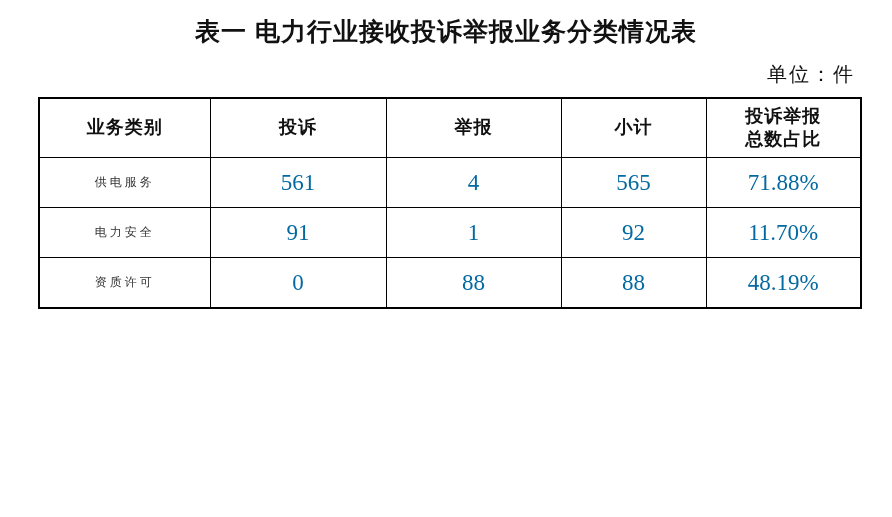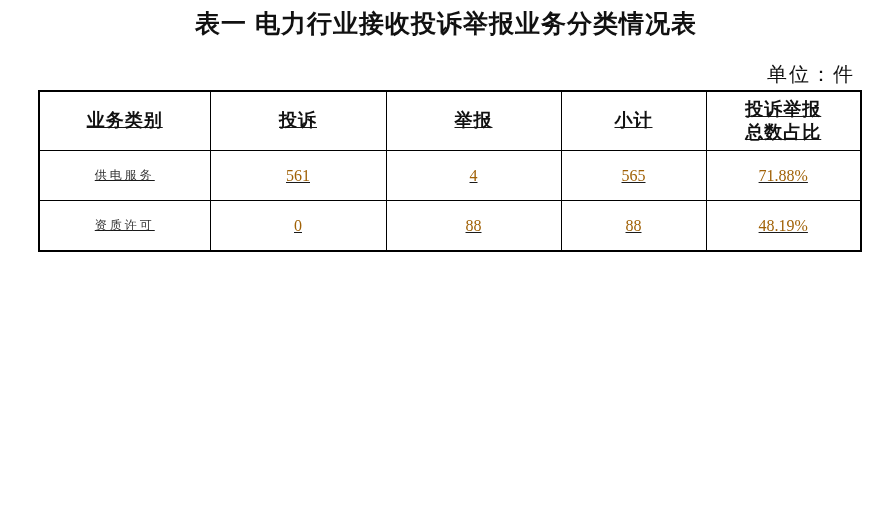--- a/index.html
+++ b/index.html
@@ -10,47 +10,46 @@
   body {
     position: relative;
     width: 892px;
     height: 517px;
     font-family: "Liberation Serif", serif;
     color: #1a1a1a;
     overflow: hidden;
   }
   .doc-title {
     position: absolute;
-    top: 7px;
+    top: 15px;
     left: 0;
     width: 892px;
     text-align: center;
     font-family: "Liberation Sans", sans-serif;
     font-weight: bold;
     font-size: 25px;
     letter-spacing: 1px;
     color: #111111;
   }
   .unit-label {
     position: absolute;
     top: 61px;
     right: 37px;
     font-size: 20px;
     letter-spacing: 2px;
     color: #111111;
   }
   table.data-table {
     position: absolute;
-    top: 90px;
+    top: 97px;
     left: 38px;
     width: 822px;
     border-collapse: collapse;
     table-layout: fixed;
     border: 2px solid #000000;
-    text-decoration: underline;
   }
   table.data-table th,
   table.data-table td {
     border: 1px solid #000000;
     text-align: center;
     vertical-align: middle;
     padding: 0;
     overflow: hidden;
   }
   table.data-table th {
@@ -58,22 +57,22 @@
     font-family: "Liberation Sans", sans-serif;
     font-weight: bold;
     font-size: 18px;
     letter-spacing: 1px;
     white-space: pre-line;
     line-height: 1.3;
     color: #111111;
   }
   table.data-table td {
     height: 49px;
-    font-size: 16px;
-    color: #a16207;
+    font-size: 23px;
+    color: #0369a1;
   }
   table.data-table td.cat {
     font-size: 12px;
     letter-spacing: 3px;
     color: #333333;
   }
   table.data-table tr.total-row td {
     height: 58px;
   }
 </style>
@@ -103,20 +102,27 @@
   </thead>
   <tbody>
     <tr>
       <td class="cat">供电服务</td>
       <td>561</td>
       <td>4</td>
       <td>565</td>
       <td>71.88%</td>
     </tr>
     <tr>
+      <td class="cat">电力安全</td>
+      <td>91</td>
+      <td>1</td>
+      <td>92</td>
+      <td>11.70%</td>
+    </tr>
+    <tr>
       <td class="cat">资质许可</td>
       <td>0</td>
       <td>88</td>
       <td>88</td>
       <td>48.19%</td>
     </tr>
   </tbody>
 </table>
 
 </body></html>

